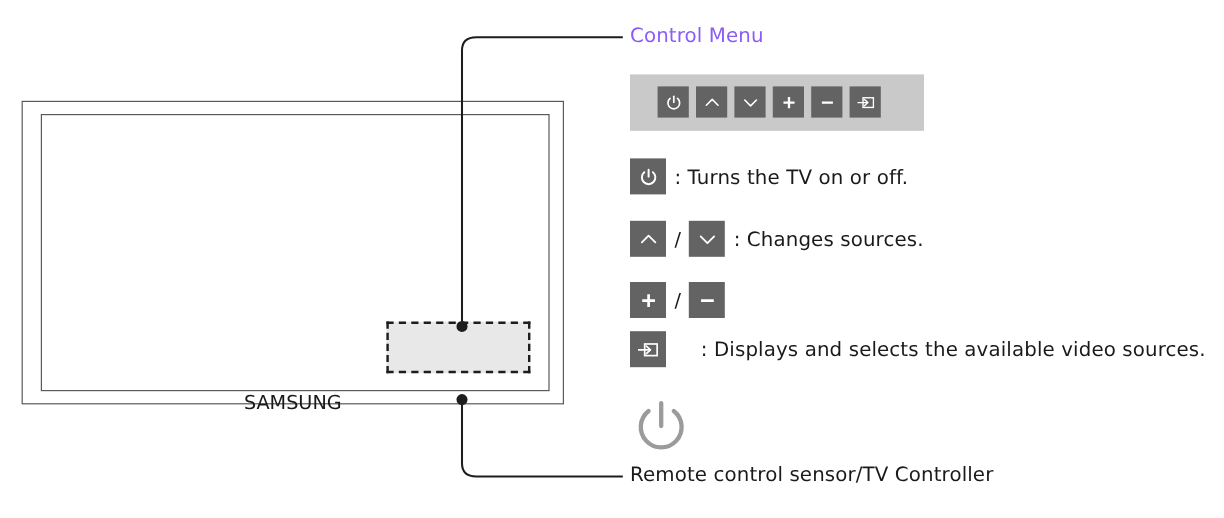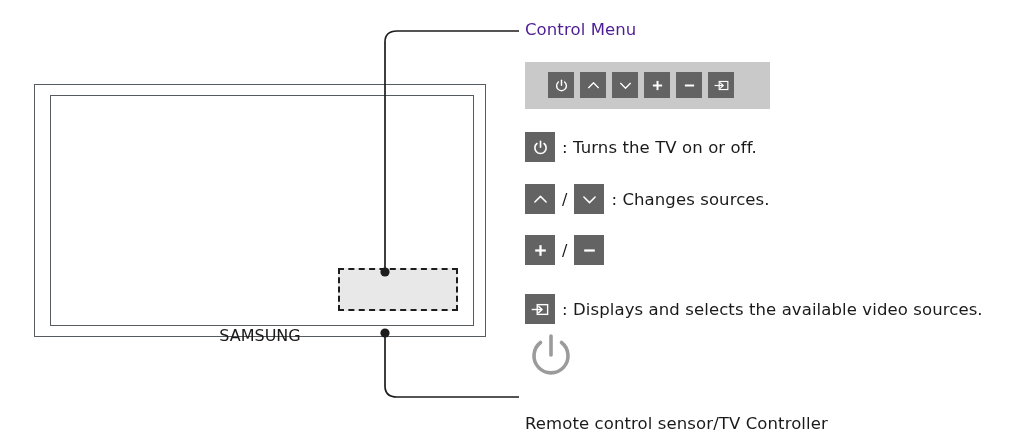--- a/index.html
+++ b/index.html
@@ -12,21 +12,21 @@
     height: 432px;
     position: relative;
     overflow: hidden;
     font-family: "DejaVu Sans", "Liberation Sans", sans-serif;
     color: #1a1a1a;
   }
 
   
   #tv-illustration {
     position: absolute;
-    left: 16px; top: 0;
+    left: 0; top: 0;
     width: 500px; height: 352px;
   }
   .tv-outer-frame {
     position: absolute;
     left: 18px; top: 84px;
     width: 452px; height: 253px;
     border: 1.6px solid #555b5e;
     background: #ffffff;
     box-sizing: border-box;
   }
@@ -65,21 +65,21 @@
   
   #legend {
     position: absolute;
     left: 525px; top: 0;
     width: 495px; height: 432px;
   }
   .legend-title {
     position: absolute;
     left: 0; top: 20px;
     font-size: 16.5px;
-    color: #4c1d95;
+    color: #8b5cf6;
     letter-spacing: .1px;
   }
   .button-bar {
     position: absolute;
     left: 0; top: 62px;
     width: 245px; height: 47px;
     background: #c9c9c9;
   }
   .button-bar-inner {
     position: absolute;
@@ -123,35 +123,34 @@
     font-size: 16.5px;
     color: #1a1a1a;
     margin-left: 7px;
     white-space: nowrap;
     letter-spacing: .1px;
   }
 
   #row-power   { top: 132px; }
   #row-channel { top: 184px; }
   #row-volume  { top: 235px; }
-  #row-source  { top: 294px; }
+  #row-source  { top: 276px; gap: 22px; }
 
   .big-power-icon {
     position: absolute;
     left: 0; top: 330px;
     width: 54px; height: 46px;
   }
   .bottom-caption {
     position: absolute;
     left: 0; top: 386px;
     font-size: 16.5px;
     color: #1a1a1a;
     white-space: nowrap;
     letter-spacing: .1px;
-    margin-top: 28px;
   }
 </style>
 </head>
 <body>
 
 <div id="tv-illustration">
 
   <div class="tv-outer-frame"></div>
   <div class="tv-inner-frame"></div>
 

